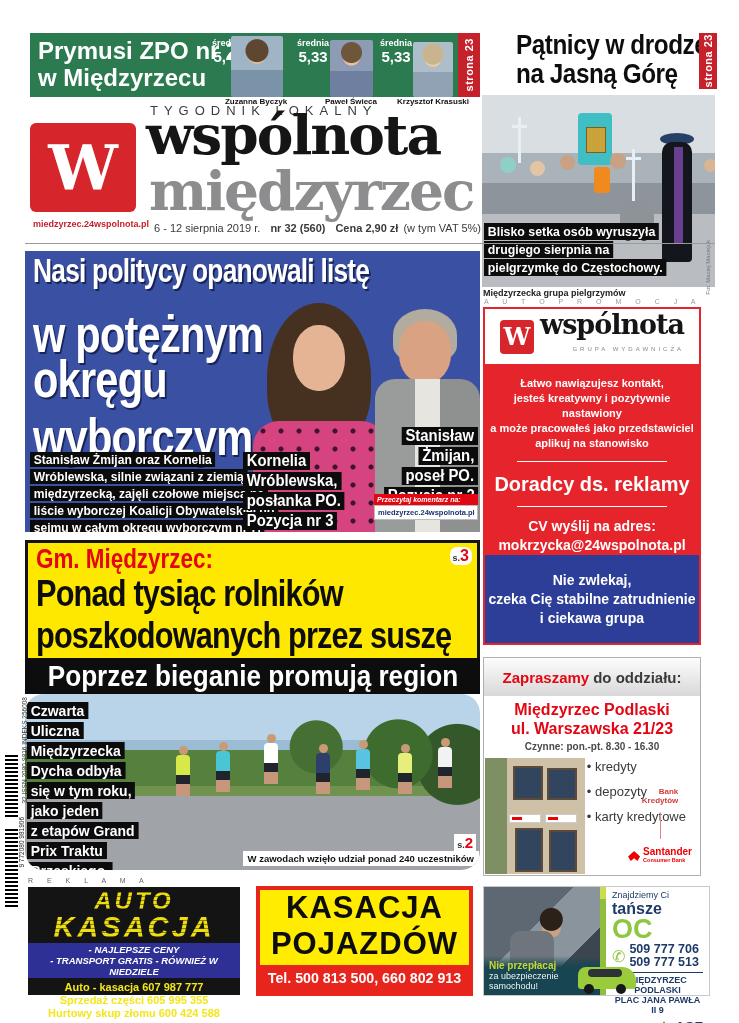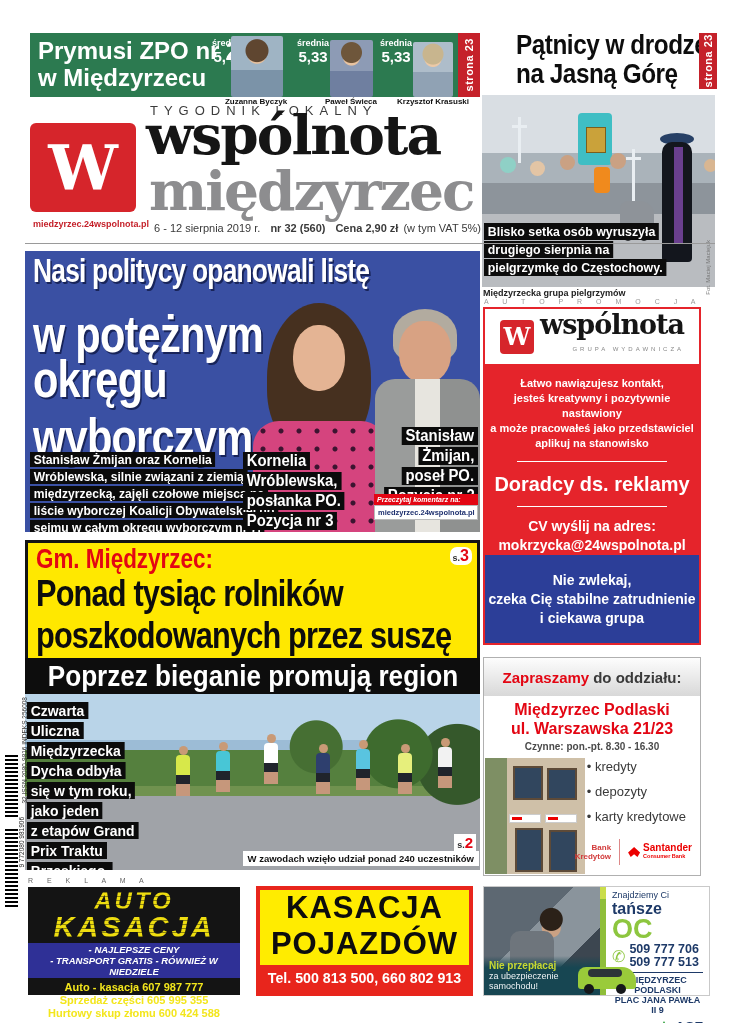--- a/index.html
+++ b/index.html
@@ -110,21 +110,21 @@
   .dr-l2{position:absolute;left:8px;top:72px;font-size:37px;font-weight:900;color:#0d0d0d;letter-spacing:-1px;}
   .drought span{display:inline-block;transform:scaleX(.83);transform-origin:0 50%;white-space:nowrap;}
 
   
   .run-bar{left:25px;top:658px;width:455px;height:36px;background:#0d0d0d;color:#fff;
            display:flex;align-items:center;justify-content:center;font-size:29px;font-weight:900;}
   .run-photo{left:25px;top:694px;width:455px;height:176px;overflow:hidden;background:
      radial-gradient(circle at 82% 34%, #3e6b2e 0 34px, transparent 35px),
      radial-gradient(circle at 64% 30%, #466f33 0 26px, transparent 27px),
      radial-gradient(circle at 95% 40%, #35582b 0 40px, transparent 41px),
-     linear-gradient(180deg,#b9d4e8 0 26%,#9cbcd6 26% 32%,#55803e 32% 52%,#70924f 52% 58%,#a0a3a8 58% 100%);}
+     linear-gradient(180deg,#b9d4e8 0 26%,#9cbcd6 26% 32%,#55803e 32% 52%,#70924f 52% 58%,#a0a3a8 58% 100%); border-radius: 19px;}
   .runner{position:absolute;width:16px;height:56px;}
   .runner:before{content:"";position:absolute;left:4px;top:0;width:9px;height:9px;border-radius:50%;background:#c99a76;}
   .runner:after{content:"";position:absolute;left:1px;top:9px;width:14px;height:47px;border-radius:4px;
      background:linear-gradient(180deg,var(--s) 0 42%,#20242c 42% 62%,#c6977b 62% 88%,transparent 88%);}
   .run-strip{left:2px;top:8px;font-size:15px;line-height:15px;}
   .run-strip div{margin-bottom:3px;}
   .run-badge{right:4px;top:140px;background:#fff;padding:0 3px;font-size:9px;color:#333;font-weight:700;}
   .run-badge b{color:#e30613;font-size:15px;font-weight:900;}
   .run-cap{right:1px;top:157px;background:#fff;color:#111;font-size:9.5px;font-weight:700;padding:2px 5px;}
 
@@ -155,21 +155,21 @@
              font-size:15px;font-weight:800;color:#3a3a3a;}
   .bank-head b{color:#e30613;margin-right:4px;}
   .bank-city{text-align:center;color:#e30613;font-weight:800;font-size:16px;line-height:19px;margin-top:4px;}
   .bank-hours{text-align:center;color:#4a4a4a;font-weight:700;font-size:10px;margin-top:3px;}
   .bank-photo{position:absolute;left:1px;bottom:1px;width:100px;height:116px;overflow:hidden;
      background:linear-gradient(90deg,#7e8f64 0 22%,#cfc0a8 22% 100%);}
   .bank-photo i{position:absolute;background:#31465e;border:2px solid #5d4a38;}
   .bank-sign{position:absolute;background:#fff;border:1px solid #ccc;height:7px;width:30px;}
   .bank-sign:after{content:"";position:absolute;left:2px;top:2px;width:10px;height:3px;background:#ec0000;}
   .bank-bullets{position:absolute;right:14px;top:96px;font-size:13px;color:#3a3a3a;line-height:25px;font-weight:400;}
-  .bank-logos{position:absolute;right:8px;bottom:10px;display:flex;align-items:center;gap:8px;}
+  .bank-logos{position:absolute;right:8px;bottom:10px;display:flex;align-items:center;gap:8px;flex-direction:column;}
   .bk-left{font-size:8px;font-weight:700;color:#d23b3b;text-align:right;line-height:9px;}
   .bk-div{width:1px;height:26px;background:#d88;}
   .santander{display:flex;align-items:center;gap:3px;}
   .flame{width:12px;height:10px;background:#ec0000;clip-path:polygon(50% 0,100% 55%,78% 100%,50% 72%,22% 100%,0 55%);}
   .sant-txt{font-size:10px;font-weight:800;color:#ec0000;line-height:9px;}
   .sant-txt small{display:block;font-size:5.5px;font-weight:700;}
 
   
   .kas{left:28px;top:887px;width:212px;height:108px;background:#141414;text-align:center;padding-top:2px;box-sizing:border-box;}
   .kas-t{font-style:italic;font-weight:900;letter-spacing:3px;color:transparent;display:inline-block;

